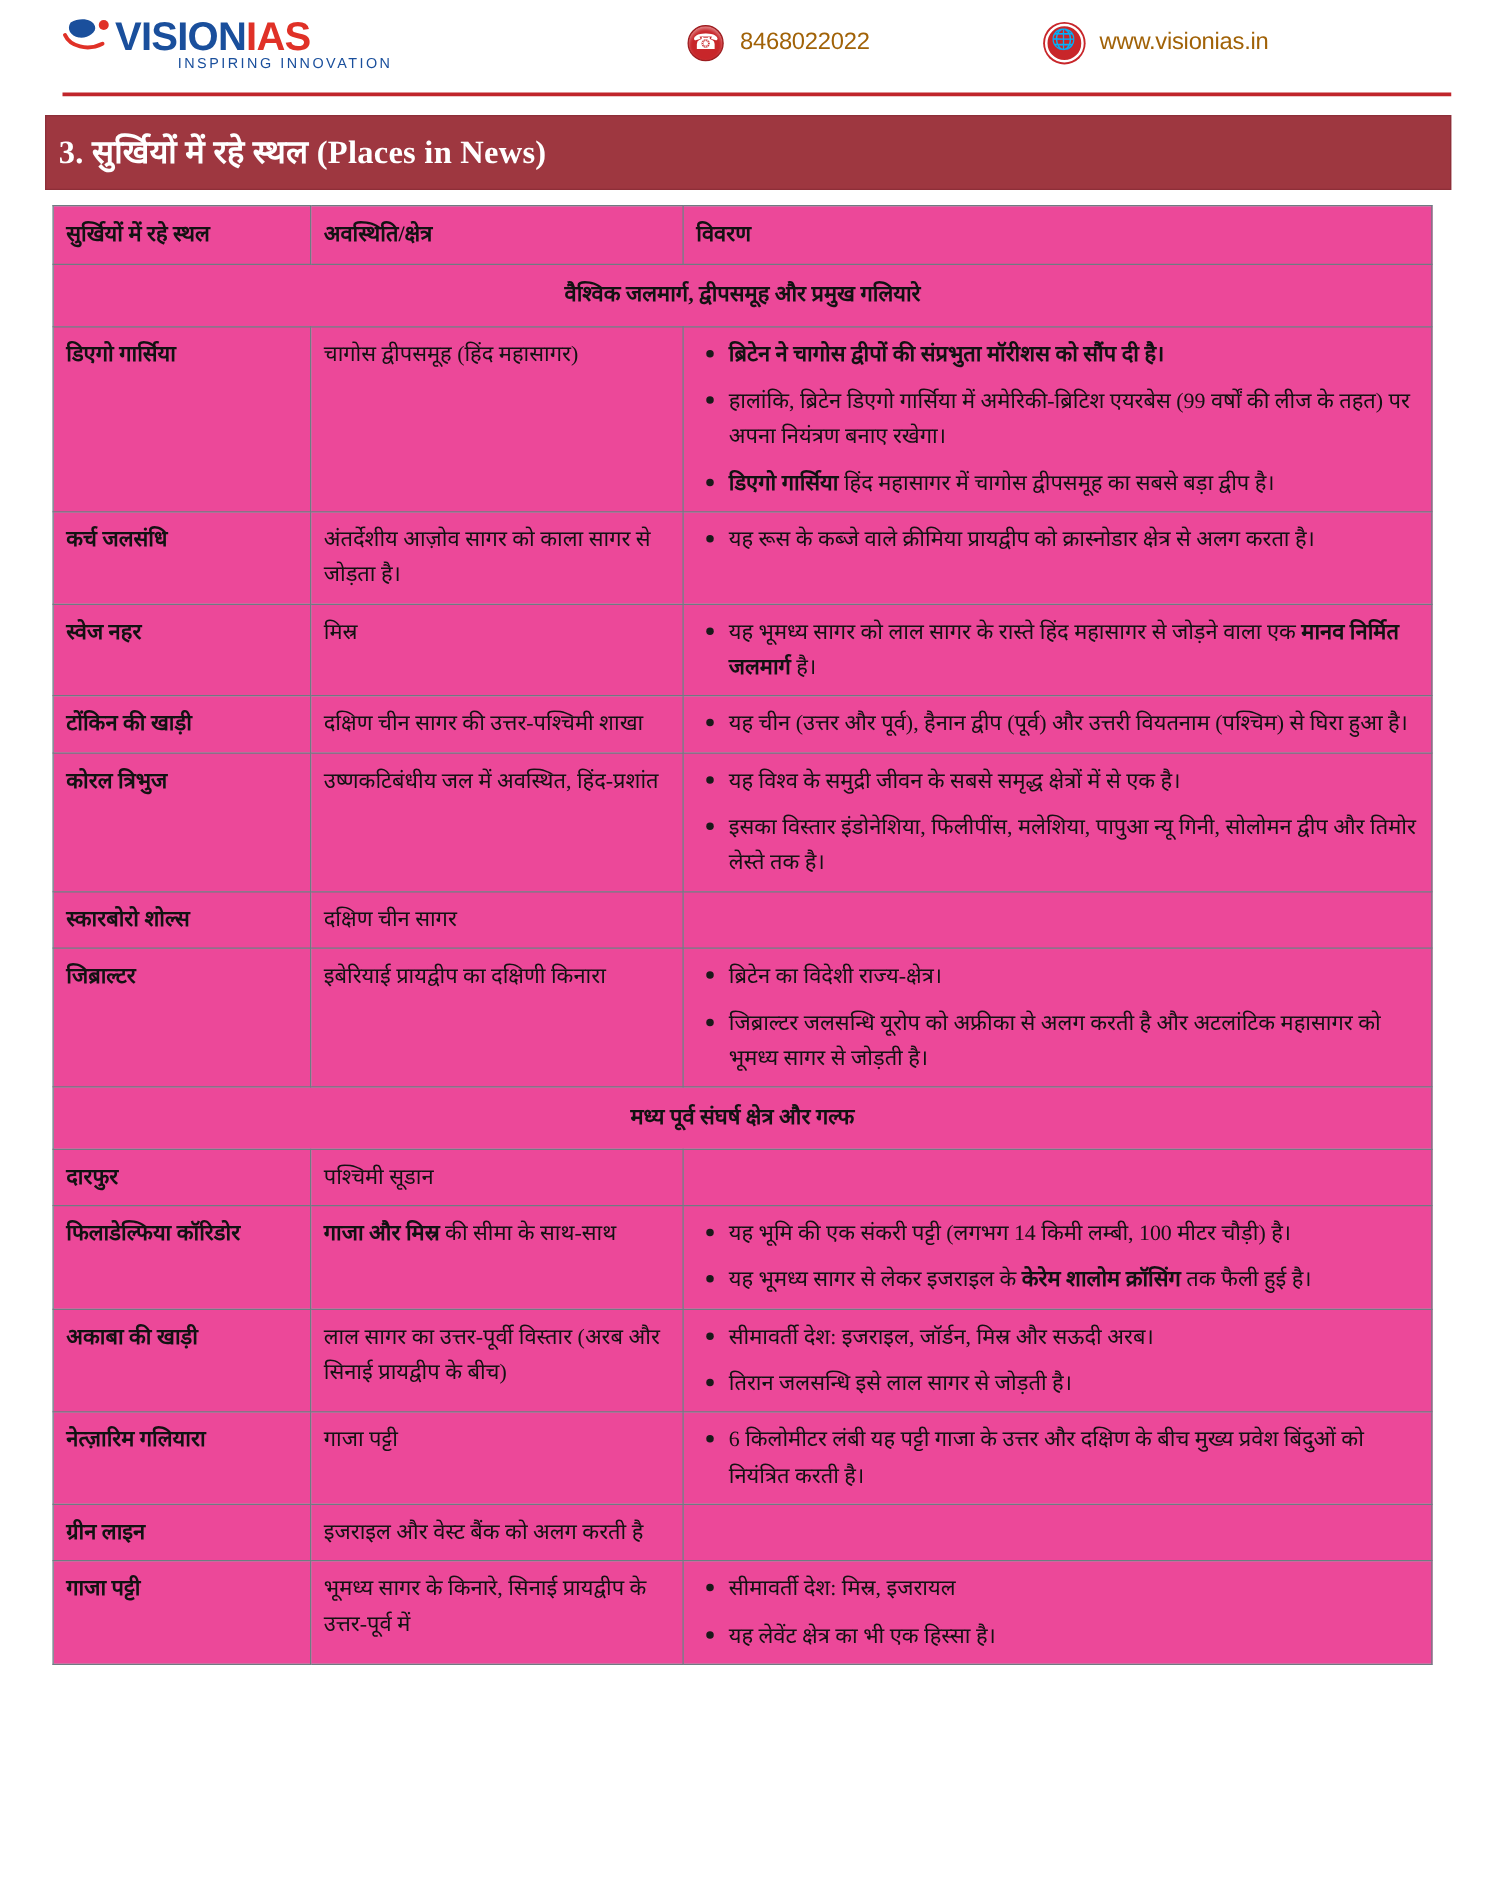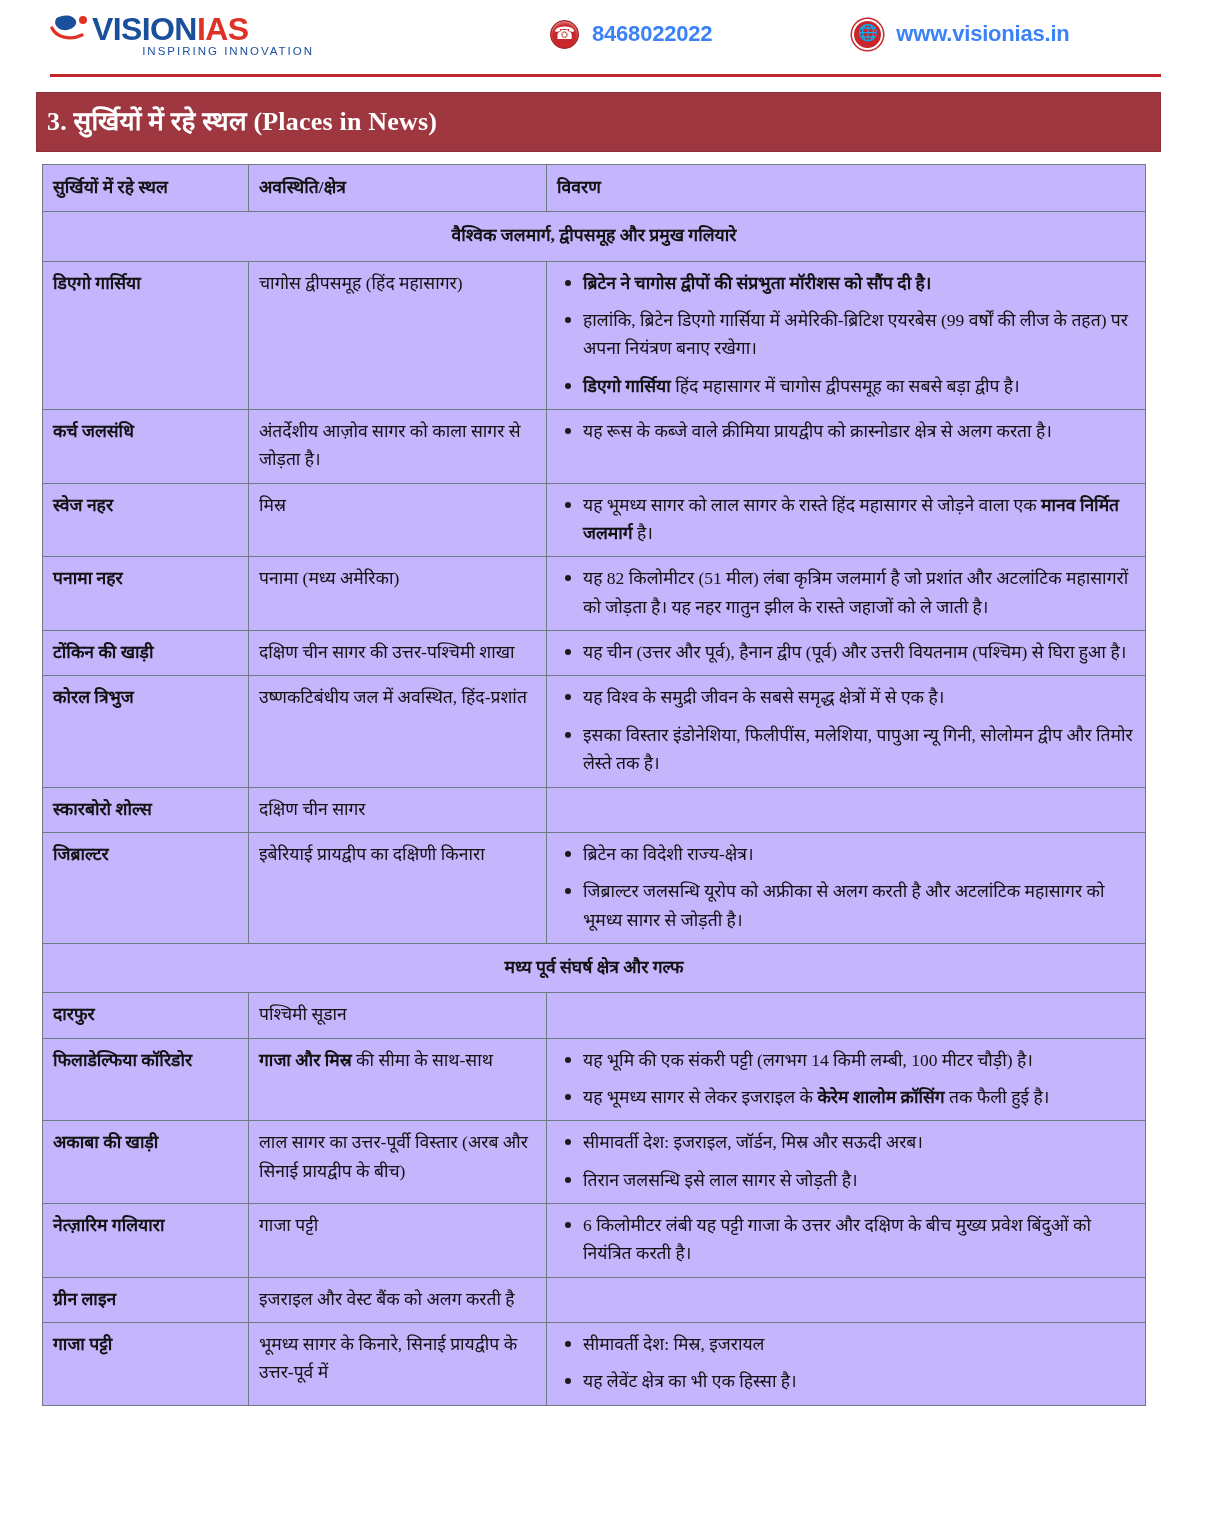--- a/index.html
+++ b/index.html
@@ -102,23 +102,23 @@
     content: "\1F310";
     position: absolute;
     inset: 0;
     color: #ffffff;
     font-size: 16px;
     line-height: 23px;
     text-align: center;
   }
   .contact-text {
     font-family: "Liberation Sans", "DejaVu Sans", sans-serif;
-    font-weight: bold;
-    font-size: 22px;
-    color: #3b82f6;
+    font-weight: normal;
+    font-size: 19px;
+    color: #a16207;
     letter-spacing: -0.2px;
     white-space: nowrap;
   }
 
   .header-rule {
     height: 3px;
     background: #c0252b;
     margin: 6px 44px 0 50px;
   }
 
@@ -145,21 +145,21 @@
   
   .news-table {
     margin: 0 60px 0 42px;
     border-collapse: collapse;
     width: 1103px;
     table-layout: fixed;
     background: #dfeaf0;
   }
   .news-table td, .news-table th {
     border: 1.3px solid #6f7b82;
-    background: #c4b5fd;
+    background: #ec4899;
     vertical-align: top;
     padding: 7px 10px 9px 10px;
     font-size: 17.5px;
     line-height: 1.62;
     color: #121212;
   }
   col.c-place { width: 206px; }
   col.c-loc   { width: 298px; }
   col.c-desc  { width: 599px; }
 
@@ -273,29 +273,20 @@
       <tr>
         <td class="place-cell">स्वेज नहर</td>
         <td>मिस्र</td>
         <td>
           <ul class="bullets">
             <li>यह भूमध्य सागर को लाल सागर के रास्ते हिंद महासागर से जोड़ने वाला एक <span class="b">मानव निर्मित जलमार्ग</span> है।</li>
           </ul>
         </td>
       </tr>
       <tr>
-        <td class="place-cell">पनामा नहर</td>
-        <td>पनामा (मध्य अमेरिका)</td>
-        <td>
-          <ul class="bullets">
-            <li>यह 82 किलोमीटर (51 मील) लंबा कृत्रिम जलमार्ग है जो प्रशांत और अटलांटिक महासागरों को जोड़ता है। यह नहर गातुन झील के रास्ते जहाजों को ले जाती है।</li>
-          </ul>
-        </td>
-      </tr>
-      <tr>
         <td class="place-cell">टोंकिन की खाड़ी</td>
         <td>दक्षिण चीन सागर की उत्तर-पश्चिमी शाखा</td>
         <td>
           <ul class="bullets">
             <li>यह चीन (उत्तर और पूर्व), हैनान द्वीप (पूर्व) और उत्तरी वियतनाम (पश्चिम) से घिरा हुआ है।</li>
           </ul>
         </td>
       </tr>
       <tr>
         <td class="place-cell">कोरल त्रिभुज</td>

